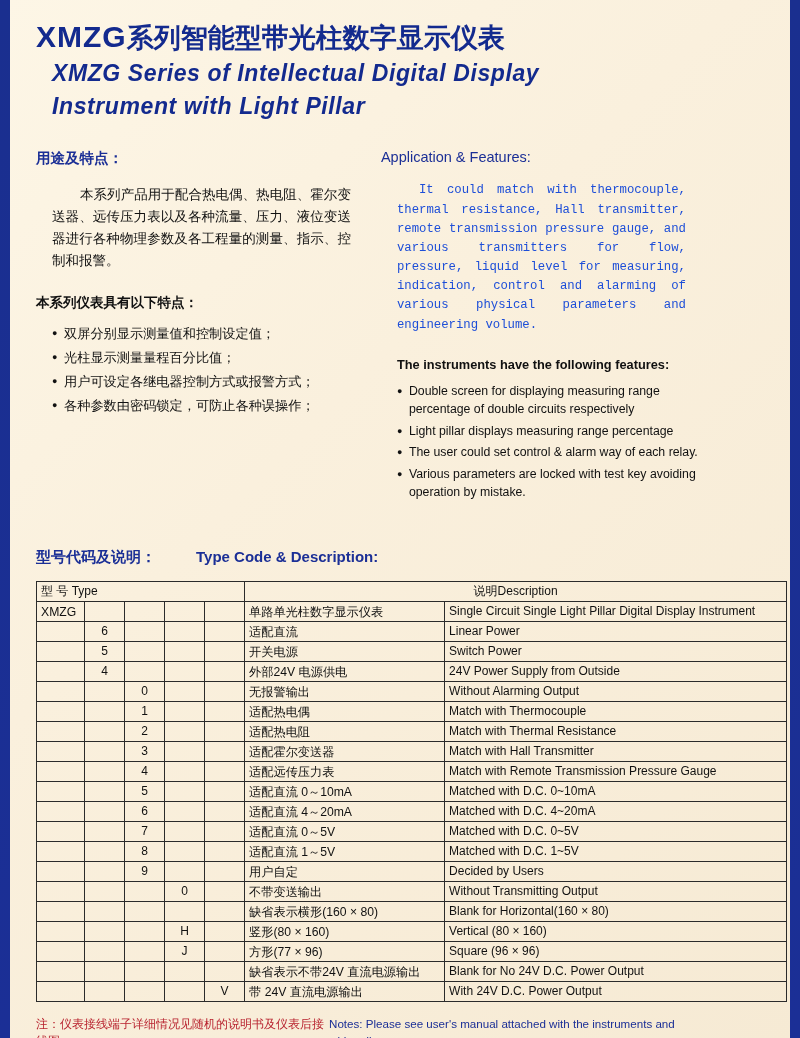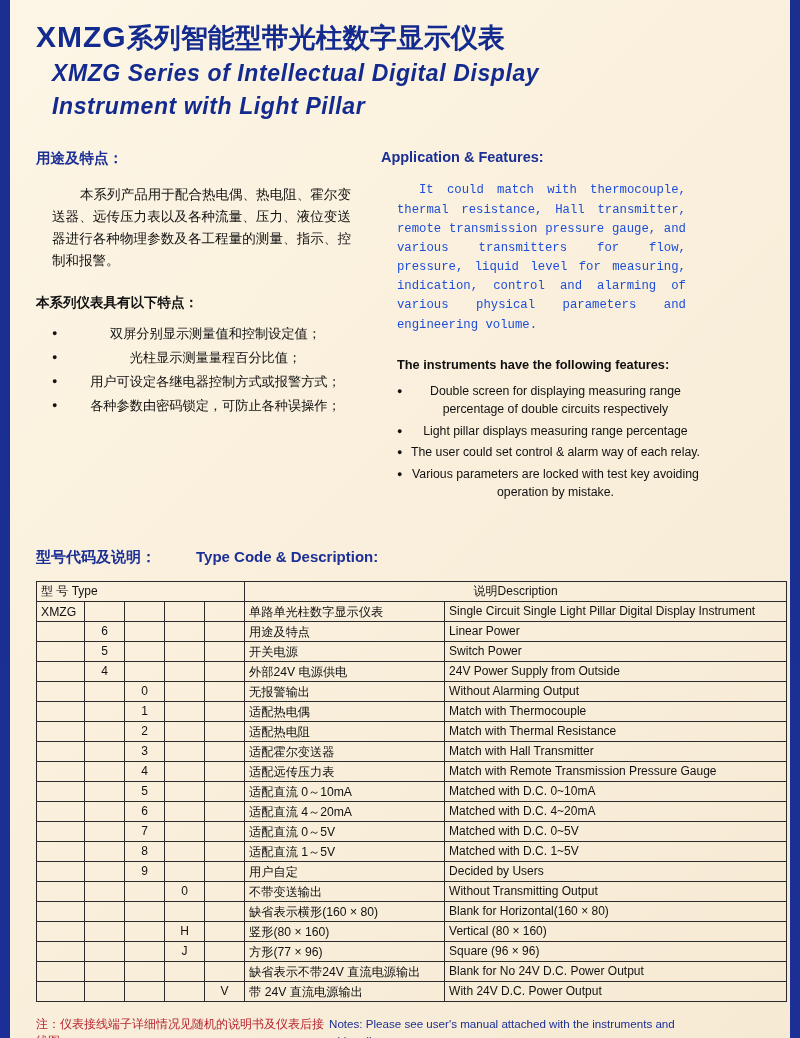--- a/index.html
+++ b/index.html
@@ -78,21 +78,21 @@
   .col-r { width: 360px; }
 
   .h-cn {
     color: #1b2f96;
     font-weight: bold;
     font-size: 14.5px;
     margin-bottom: 9px;
   }
   .h-en {
     color: #1b2f96;
-    font-weight: bold;
+    font-weight: normal;
     font-size: 14.5px;
     margin-bottom: 9px;
   }
   .p-cn {
     font-size: 13.5px;
     line-height: 1.62;
     text-align: justify;
     color: #111;
     margin: 16px;
   }
@@ -116,21 +116,20 @@
   .sub-en {
     color: #111;
     font-weight: bold;
     font-size: 12.8px;
     margin: 22px 0 10px 16px;
   }
   ul.bul {
     list-style: none;
     margin: 0;
     padding: 0 0 0 18px;
-    text-align: center;
   }
   ul.bul li {
     position: relative;
     font-size: 13.2px;
     line-height: 1.82;
     padding-left: 10px;
   }
   ul.bul li:before {
     content: "\25CF";
     position: absolute;
@@ -285,21 +284,21 @@
           <td class="desc-cn">单路单光柱数字显示仪表</td>
           <td class="desc-en">Single Circuit Single Light Pillar Digital Display Instrument</td>
         </tr>
 
         <tr>
           <td></td>
           <td class="c">6</td>
           <td></td>
           <td></td>
           <td></td>
-          <td class="desc-cn">用途及特点</td>
+          <td class="desc-cn">适配直流</td>
           <td class="desc-en">Linear Power</td>
         </tr>
 
         <tr>
           <td></td>
           <td class="c">5</td>
           <td></td>
           <td></td>
           <td></td>
           <td class="desc-cn">开关电源</td>

